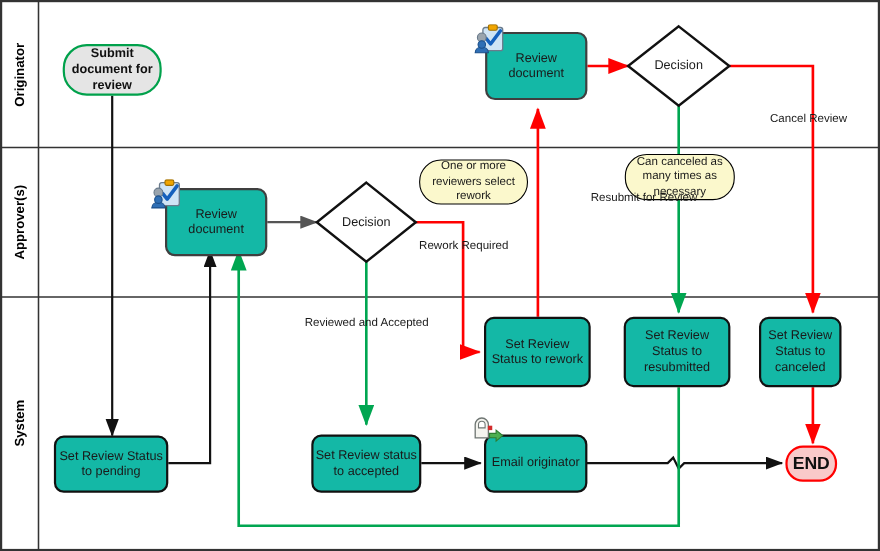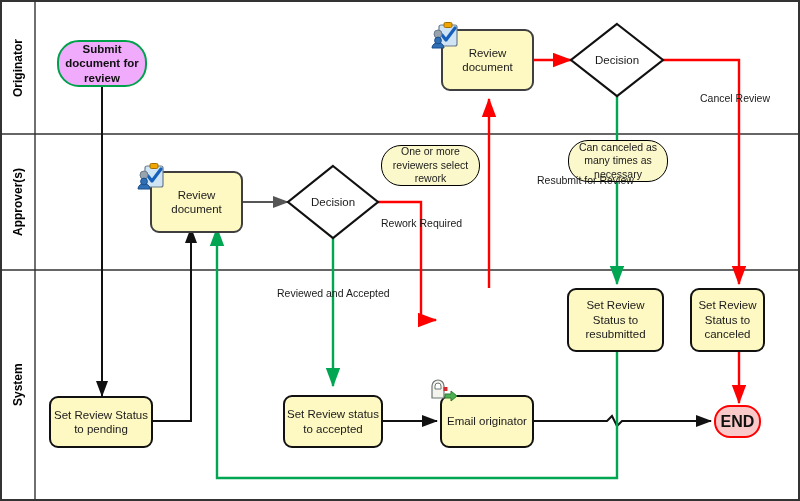--- a/index.html
+++ b/index.html
@@ -1,22 +1,22 @@
 <!DOCTYPE html>
 <html><head>
 <meta charset="utf-8">
 <style>
   html,body{margin:0;padding:0;background:#ffffff;}
   body{font-family:"Liberation Sans", sans-serif;}
   #canvas{position:relative;width:800px;height:501px;background:#ffffff;overflow:hidden;}
   #svg{position:absolute;left:0;top:0;width:800px;height:501px;}
   .node{position:absolute;box-sizing:border-box;display:flex;align-items:center;justify-content:center;text-align:center;border-radius:20px;}
-  .task{background:#fef9c3;border:2px solid #3f3f3f;border-radius:9px;color:#1a1a1a;font-size:11.5px;line-height:1.25;}
+  .task{background:#14b8a6;border:2px solid #3f3f3f;border-radius:9px;color:#1a1a1a;font-size:11.5px;line-height:1.25;}
   .task.black{border-color:#111111;}
-  .startnode{background:#f0abfc;border:2px solid #00a14b;border-radius:22px;color:#101010;font-weight:bold;font-size:11.5px;line-height:1.25;}
+  .startnode{background:#e5e5e5;border:2px solid #00a14b;border-radius:22px;color:#101010;font-weight:bold;font-size:11.5px;line-height:1.25;}
   .endnode{background:#f9c9c9;border:2px solid #ff0000;border-radius:16px;color:#101010;font-weight:bold;font-size:16px;}
   .note{background:#fbf8cc;border:1px solid #000000;color:#1a1a1a;font-size:10.5px;line-height:1.3;padding:2px 3px;}
   .diamond-label{position:absolute;display:flex;align-items:center;justify-content:center;color:#1a1a1a;font-size:11.5px;}
   .lane-label{position:absolute;color:#000;font-weight:bold;font-size:12px;
      writing-mode:vertical-rl;transform:rotate(180deg);display:flex;align-items:center;justify-content:center;}
   .edge-label{position:absolute;color:#1a1a1a;font-size:10.5px;white-space:nowrap;}
   .icon{position:absolute;width:30px;height:28px;}
 </style>
 </head>
 <body>
@@ -89,21 +89,21 @@
       <rect x="14" y="0.5" width="8" height="5" rx="1.4" fill="#f0a500" stroke="#a06f00" stroke-width="1"></rect>
       <path d="M12,13 L16,18 L25,6" fill="none" stroke="#1560bd" stroke-width="3.2" stroke-linecap="round" stroke-linejoin="round"></path>
       <circle cx="8" cy="12" r="4" fill="#9aa4ad" stroke="#6a7b8c" stroke-width="1"></circle>
       <path d="M2,26 C2,19 14,19 14,26 z" fill="#2f6fb5" stroke="#1b4f8a" stroke-width="1"></path>
       <circle cx="8" cy="18.5" r="3.4" fill="#2f6fb5" stroke="#1b4f8a" stroke-width="1"></circle>
     </svg>
   </span>
 
   <div class="diamond-label" style="left:571px;top:46px;width:92px;height:28px;">Decision</div>
 
-  <span class="edge-label" style="left:700px;top:92px;">Cancel Review</span>
+  <span class="edge-label" style="left:700px;top:102px;">Cancel Review</span>
 
   <div class="node task" style="left:150px;top:171px;width:93px;height:62px;">Review document</div>
   <span class="icon" style="left:136px;top:163px;">
     <svg width="30" height="28" viewBox="0 0 30 28" xmlns="http://www.w3.org/2000/svg">
       <rect x="9" y="3" width="18" height="21" rx="2" fill="#cfe4f5" stroke="#6a7b8c" stroke-width="1.2"></rect>
       <rect x="14" y="0.5" width="8" height="5" rx="1.4" fill="#f0a500" stroke="#a06f00" stroke-width="1"></rect>
       <path d="M12,13 L16,18 L25,6" fill="none" stroke="#1560bd" stroke-width="3.2" stroke-linecap="round" stroke-linejoin="round"></path>
       <circle cx="8" cy="12" r="4" fill="#9aa4ad" stroke="#6a7b8c" stroke-width="1"></circle>
       <path d="M2,26 C2,19 14,19 14,26 z" fill="#2f6fb5" stroke="#1b4f8a" stroke-width="1"></path>
       <circle cx="8" cy="18.5" r="3.4" fill="#2f6fb5" stroke="#1b4f8a" stroke-width="1"></circle>
@@ -130,20 +130,21 @@
   <div class="node task black" style="left:440px;top:395px;width:94px;height:53px;">Email originator</div>
   <span class="icon" style="left:428px;top:377px;">
     <svg width="30" height="28" viewBox="0 0 30 28" xmlns="http://www.w3.org/2000/svg">
       <path d="M4,9 a6,6 0 0 1 12,0 v12 H4 z" fill="#f4f4ef" stroke="#6f7673" stroke-width="1.2"></path>
       <path d="M7,9 a3,3 0 0 1 6,0 v3 H7 z" fill="#ffffff" stroke="#6f7673" stroke-width="1"></path>
       <rect x="15.5" y="10" width="4" height="4" fill="#d22b2b"></rect>
       <path d="M17,17 h6 v-3 l6,5 -6,5 v-3 h-6 z" fill="#4caf50" stroke="#2e7d32" stroke-width="1"></path>
     </svg>
   </span>
 
+  <div class="node task black" style="left:440px;top:288px;width:97px;height:64px;">Set Review Status to rework</div>
 
   <div class="node task black" style="left:567px;top:288px;width:97px;height:64px;">Set Review Status to resubmitted</div>
 
   <div class="node task black" style="left:690px;top:288px;width:75px;height:64px;">Set Review Status to canceled</div>
 
   <div class="node endnode" style="left:714px;top:405px;width:47px;height:33px;">END</div>
 
 </div>
 
 </body></html>

